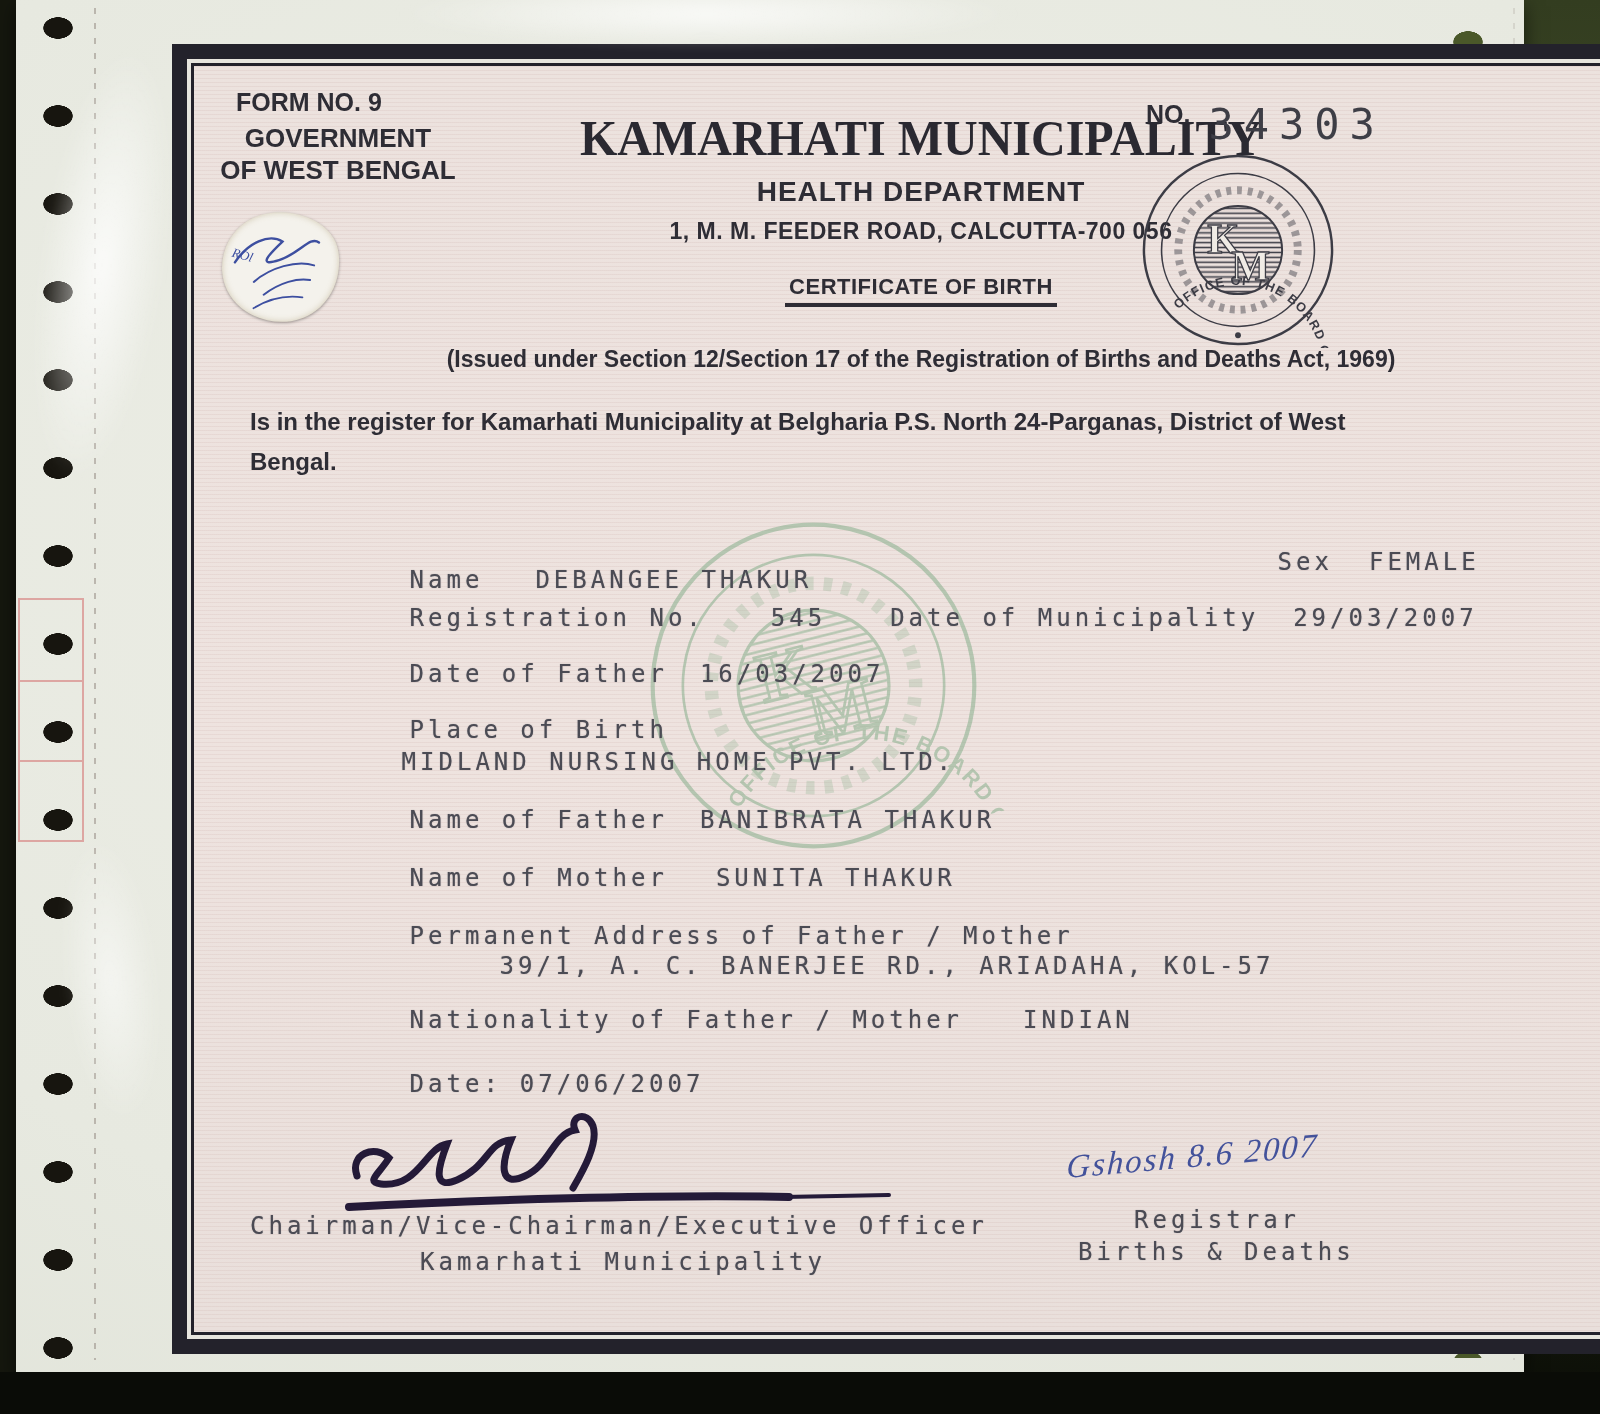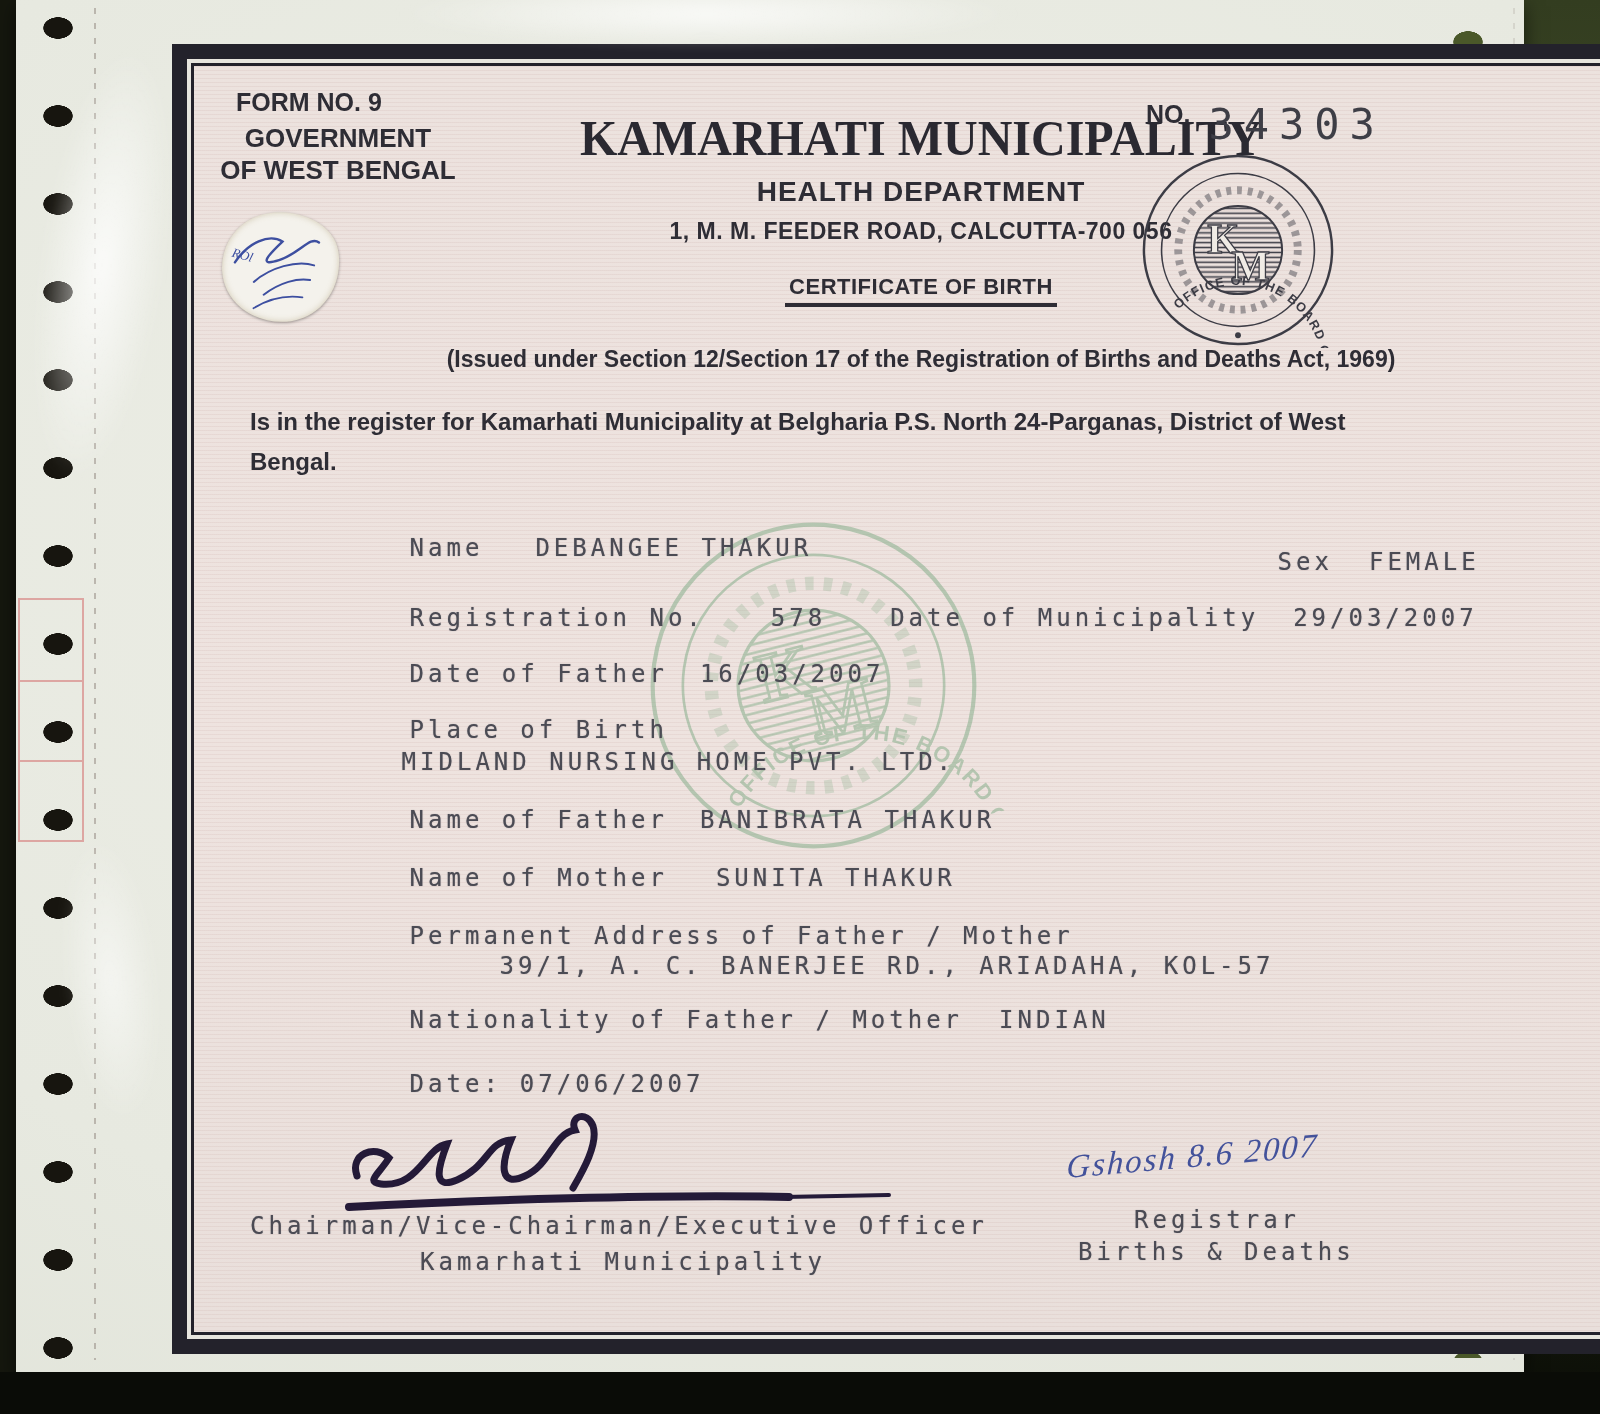--- a/index.html
+++ b/index.html
@@ -174,29 +174,29 @@
         <circle cx="100" cy="100" r="78" fill="none" stroke="#7daa84" stroke-width="1.6"></circle>
         <text font-family="Liberation Sans, sans-serif" font-weight="bold" font-size="13" fill="#7daa84" letter-spacing="1">
           <textPath href="#cpG" startOffset="0" textLength="432">OFFICE OF THE BOARD OF COUNCILLORS OF KAMARHATI</textPath>
         </text>
         <circle cx="100" cy="100" r="61" fill="none" stroke="#7daa84" stroke-width="8" stroke-dasharray="5 6" opacity=".5"></circle>
         <circle cx="100" cy="100" r="45" fill="url(#hatchG)" stroke="#7daa84" stroke-width="2"></circle>
         <text x="85" y="103" text-anchor="middle" font-family="Liberation Serif, serif" font-weight="bold" font-size="42" fill="none" stroke="#7daa84" stroke-width="1.6">K</text>
         <text x="113" y="131" text-anchor="middle" font-family="Liberation Serif, serif" font-weight="bold" font-size="42" fill="none" stroke="#7daa84" stroke-width="1.6">M</text>
       </svg>
 
-      <div class="r mono" style="left:68px;top:440px;">
+      <div class="r mono" style="left:68px;top:472px;">
         <span>Name</span><span style="margin-left:52px">DEBANGEE THAKUR</span>
       </div>
       <div class="r mono" style="left:936px;top:454px;">
         <span>Sex</span><span style="margin-left:36px">FEMALE</span>
       </div>
 
       <div class="r mono" style="left:68px;top:510px;">
-        <span>Registration No.</span><span style="margin-left:66px">578</span><span style="margin-left:64px">Date of Municipality</span><span style="margin-left:34px">29/03/2007</span>
+        <span>Registration No.</span><span style="margin-left:66px">545</span><span style="margin-left:64px">Date of Municipality</span><span style="margin-left:34px">29/03/2007</span>
       </div>
 
       <div class="r mono" style="left:68px;top:566px;">
         <span>Date of Father</span><span style="margin-left:32px">16/03/2007</span>
       </div>
 
       <div class="r mono" style="left:68px;top:622px;">
         <span>Place of Birth</span>
       </div>
       <div class="r mono" style="left:60px;top:654px;">
@@ -212,21 +212,21 @@
       </div>
 
       <div class="r mono" style="left:68px;top:828px;">
         <span>Permanent Address of Father / Mother</span>
       </div>
       <div class="r mono" style="left:158px;top:858px;">
         <span>39/1, A. C. BANERJEE RD., ARIADAHA, KOL-57</span>
       </div>
 
       <div class="r mono" style="left:68px;top:912px;">
-        <span>Nationality of Father / Mother</span><span style="margin-left:36px">INDIAN</span>
+        <span>Nationality of Father / Mother</span><span style="margin-left:60px">INDIAN</span>
       </div>
 
       <div class="r mono" style="left:68px;top:976px;">
         <span>Date:</span><span style="margin-left:18px">07/06/2007</span>
       </div>
 
       <svg class="abs" style="left:135px;top:1038px;" width="600" height="125" viewBox="0 0 600 125">
         <path d="M28,72 C20,50 46,40 60,54 C50,70 36,78 52,80 C90,84 96,44 118,40 C108,66 104,86 128,76 C160,62 158,38 182,36 C172,60 170,84 196,72 C222,60 224,30 246,26 C240,12 258,6 264,22 C270,40 252,70 244,84" fill="none" stroke="#241a38" stroke-width="7" stroke-linecap="round"></path>
         <path d="M20,103 C140,96 340,90 460,93" fill="none" stroke="#241a38" stroke-width="8" stroke-linecap="round"></path>
         <path d="M455,93 L560,91" fill="none" stroke="#241a38" stroke-width="4" stroke-linecap="round"></path>

